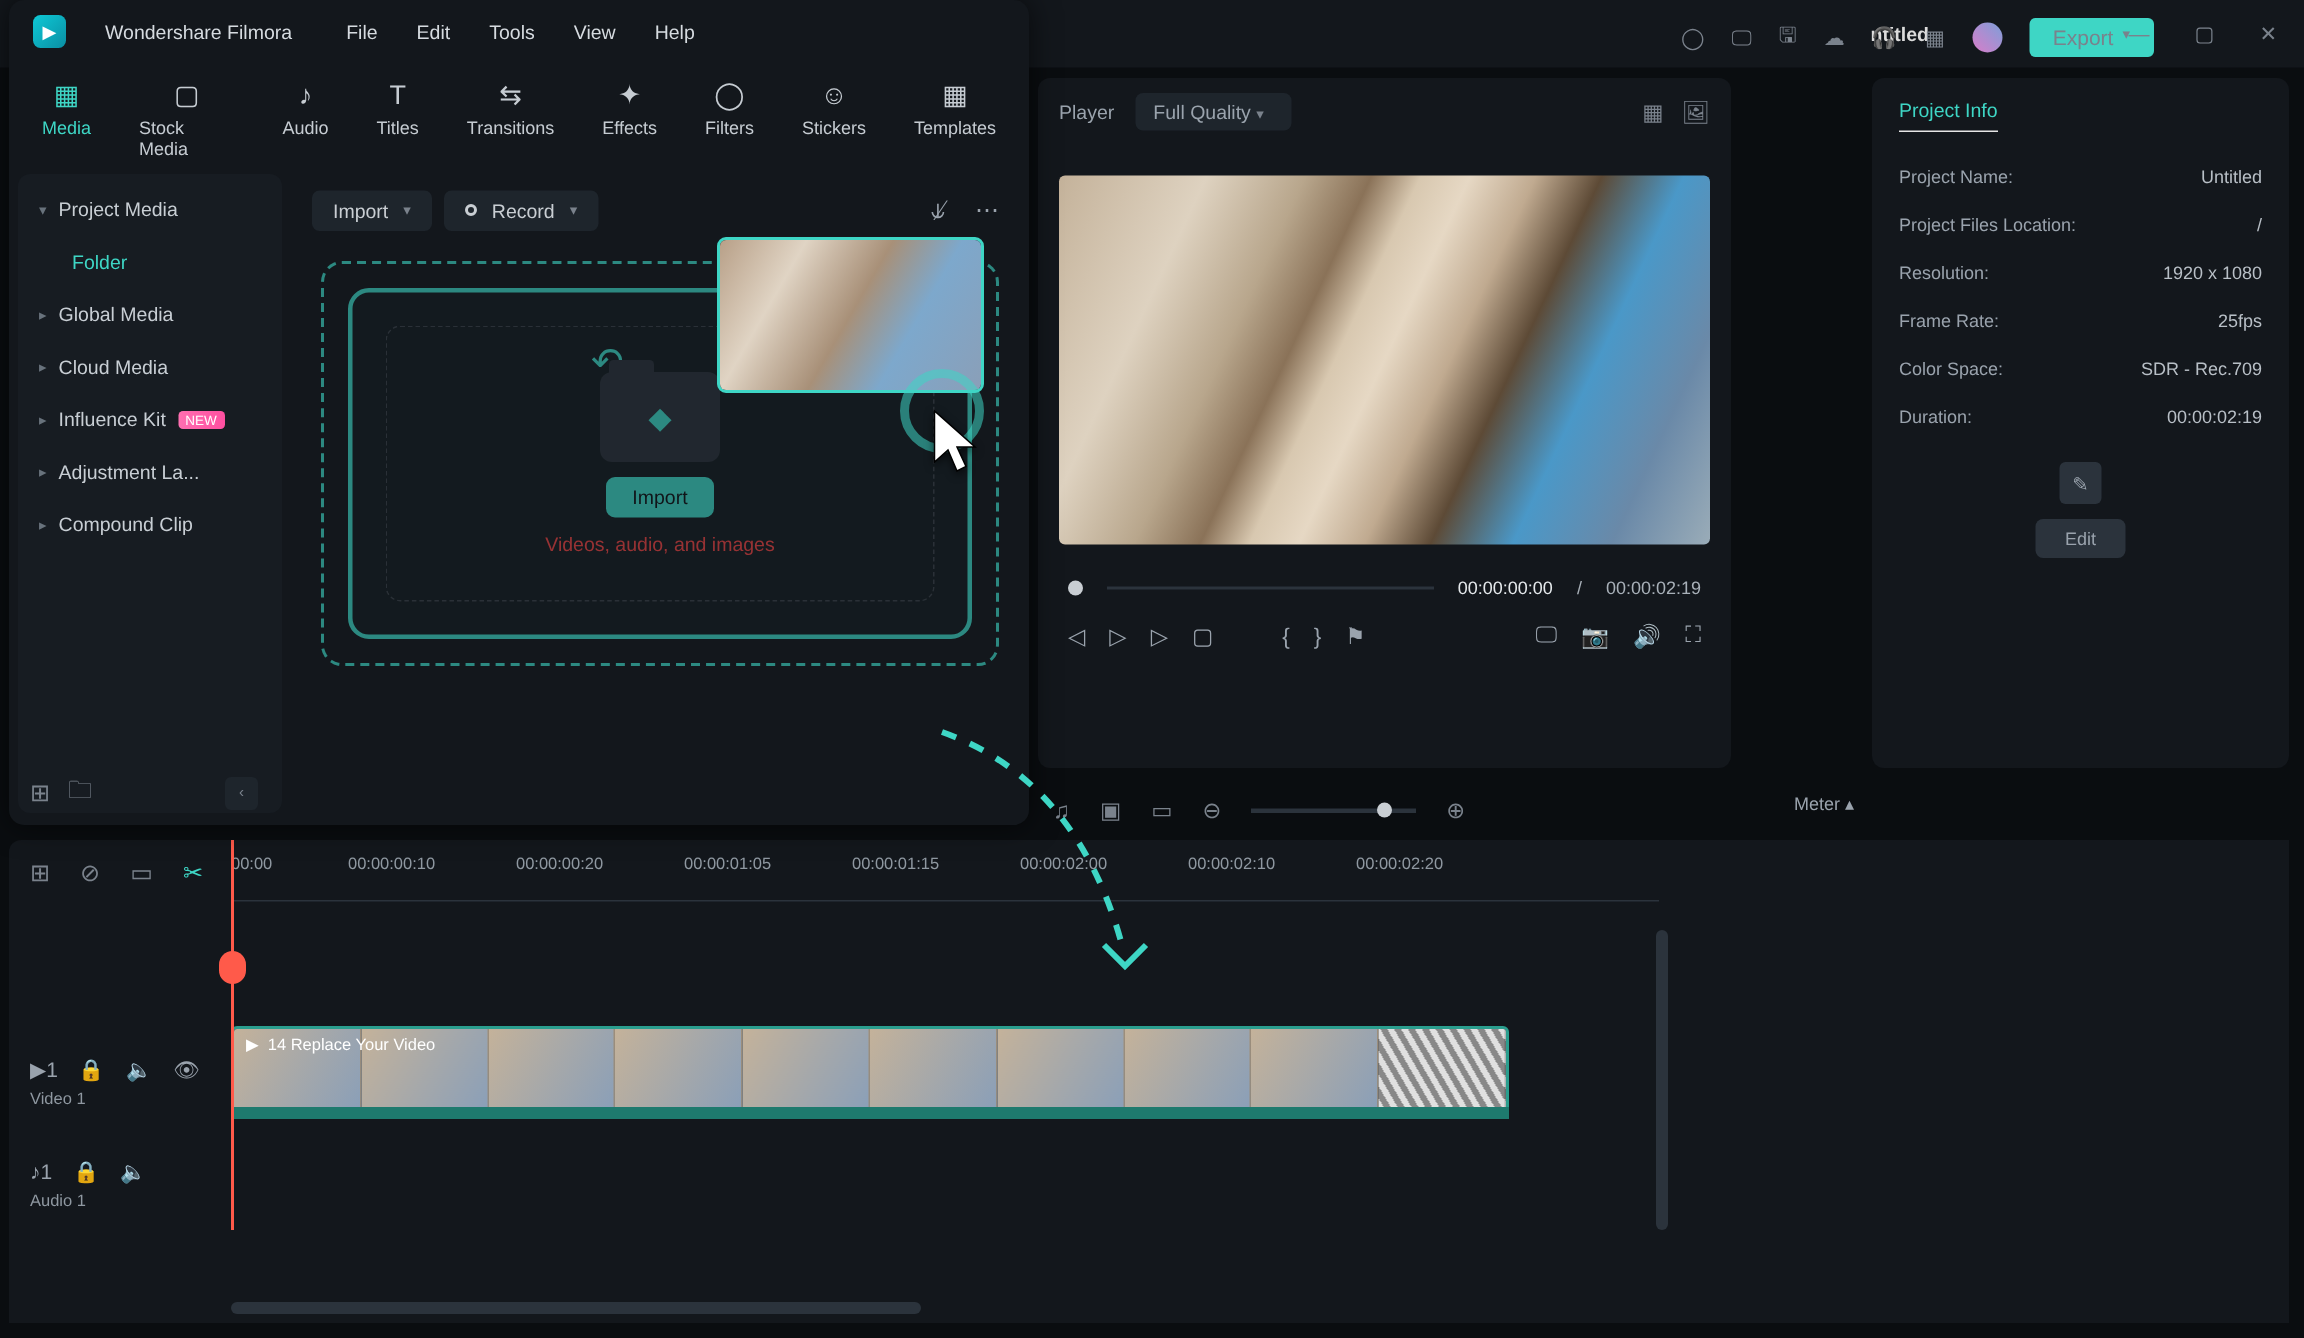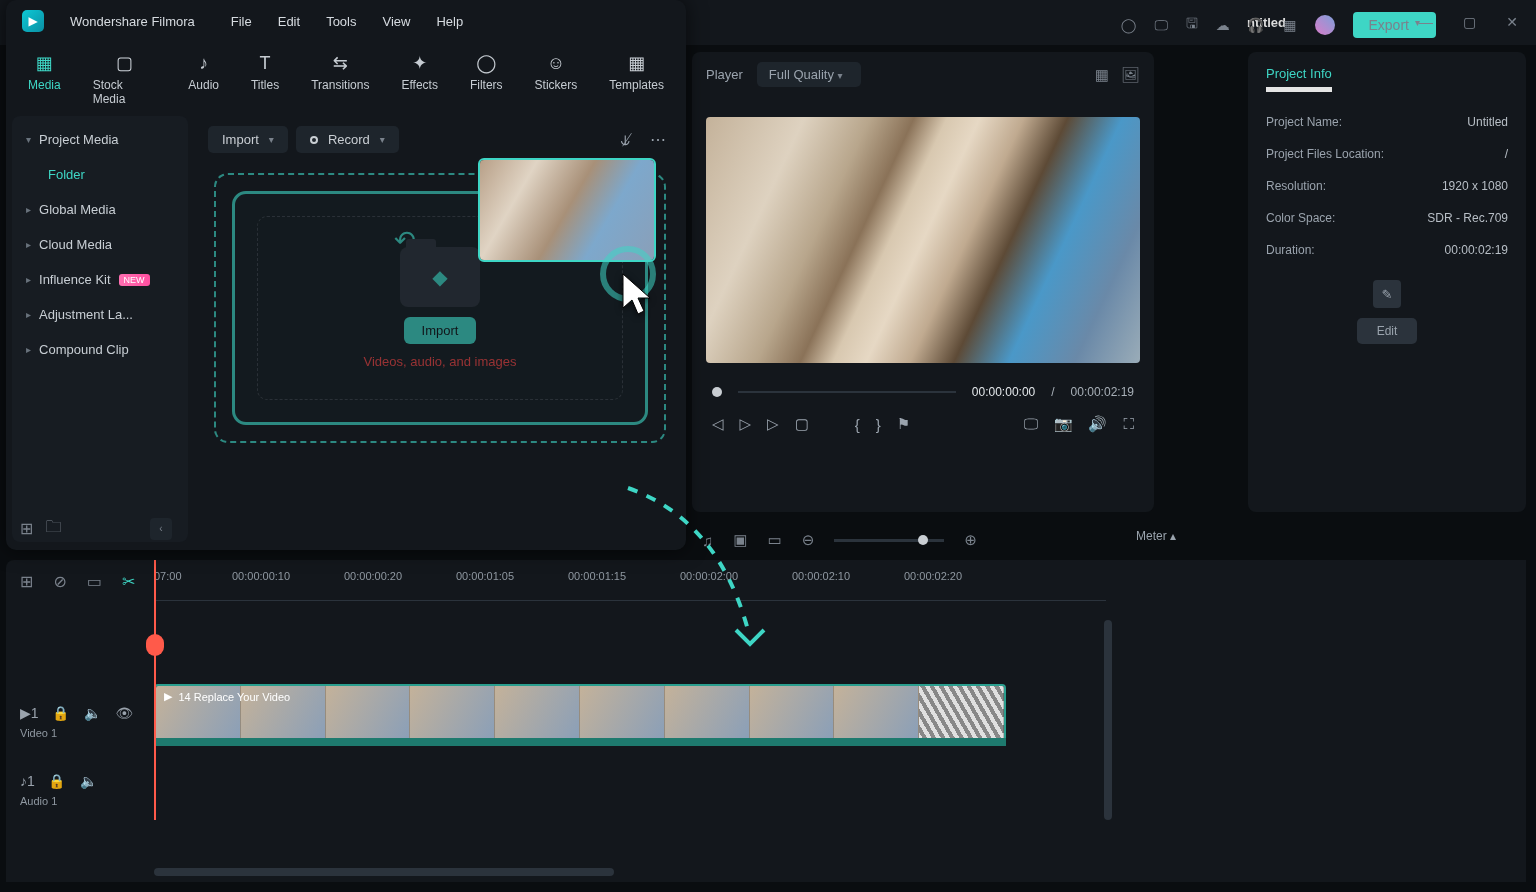--- a/index.html
+++ b/index.html
@@ -65,21 +65,21 @@
 .view-icons { margin-left: auto; display: flex; gap: 12px; color: #7a828c; font-size: 15px; }
 .preview { margin: 20px 14px 6px 14px; height: 246px; border-radius: 4px; background: linear-gradient(115deg,#c4b29a 0%,#ded2c0 18%,#b8a68c 30%,#8a7258 38%,#d8c8b0 44%,#e6d8c4 50%,#c0aa90 58%,#5d4a36 66%,#4a98c8 76%,#6a89a8 88%,#9aacb8 100%); position: relative; }
 .scrub-row { display: flex; align-items: center; padding: 16px 20px 8px 20px; gap: 16px; font-size: 12px; color: #a8b0b8; }
 .scrub-dot { width: 10px; height: 10px; border-radius: 50%; background: #c9ced3; }
 .scrub-line { flex: 1; height: 2px; background: #2b333c; }
 .tc-cur { color: #e4e8eb; }
 .controls-row { display: flex; align-items: center; gap: 16px; padding: 8px 20px; color: #9aa3ad; font-size: 15px; }
 .controls-row .r-group { margin-left: auto; display: flex; gap: 16px; }
 
 .info-panel { position: absolute; top: 52px; right: 10px; width: 278px; height: 460px; background: #13171c; border-radius: 8px; padding: 14px 18px; }
-.info-tab { color: #3ed6c5; border-bottom: 5px solid #e5e5e5; display: inline-block; padding-bottom: 6px; font-size: 13px; margin-bottom: 14px; }
+.info-tab { color: #3ed6c5; border-bottom: 1px solid #e5e5e5; display: inline-block; padding-bottom: 6px; font-size: 13px; margin-bottom: 14px; }
 .info-row { display: flex; justify-content: space-between; padding: 9px 0; font-size: 12px; color: #9aa3ad; }
 .info-row .lbl { }
 .info-row .val { color: #b8bfc6; }
 .edit-box { width: 28px; height: 28px; background: #2b333c; border-radius: 4px; margin: 14px auto 10px auto; display: flex; align-items: center; justify-content: center; font-size: 13px; }
 .edit-btn { background: #2b333c; padding: 6px 18px; border-radius: 5px; font-size: 12px; margin: 8px auto; display: block; width: 60px; text-align: center; }
 
 .timeline-toolbar { position: absolute; top: 525px; left: 692px; width: 462px; height: 30px; display: flex; align-items: center; gap: 20px; padding: 0 10px; color: #7a828c; font-size: 15px; z-index: 5; }
 .zoom-slider { width: 110px; height: 3px; background: #2b333c; display: inline-block; position: relative; }
 .zoom-slider .knob { position: absolute; right: 16px; top: -4px; width: 10px; height: 10px; border-radius: 50%; background: #c9ced3; }
 
@@ -100,21 +100,21 @@
 .clip-track { position: absolute; top: 124px; left: 148px; right: 520px; height: 58px; border: 2px solid #2a9e8e; border-radius: 4px; overflow: hidden; display: flex; }
 .clip-seg { flex: 1; background: linear-gradient(120deg,#c4b29a,#8a9fb8); border-right: 1px solid rgba(0,0,0,.2); }
 .clip-seg:last-child { background: repeating-linear-gradient(60deg,#e0e0e0 0 4px,#888 4px 8px); }
 .clip-label { position: absolute; top: 130px; left: 158px; color: #fff; font-size: 11px; z-index: 9; display: flex; align-items: center; gap: 6px; }
 .audio-strip { position: absolute; top: 178px; left: 148px; right: 520px; height: 8px; background: #1e7a6e; }
 
 .scrollbar-h { position: absolute; bottom: 6px; left: 148px; width: 460px; height: 8px; background: #2b333c; border-radius: 4px; }
 .scrollbar-v { position: absolute; top: 60px; right: 414px; width: 8px; height: 200px; background: #2b333c; border-radius: 4px; }
 
 .meter-panel { position: absolute; top: 525px; right: 300px; width: 100px; height: 290px; }
-.meter-title { text-align: left; font-size: 12px; color: #9aa3ad; padding: 4px 0; }
+.meter-title { text-align: right; font-size: 12px; color: #9aa3ad; padding: 4px 0; }
 .meter-scale { position: absolute; top: 40px; right: 18px; display: flex; flex-direction: column; gap: 13px; font-size: 10px; color: #7a828c; text-align: right; }
 .meter-bars { position: absolute; top: 40px; left: 20px; width: 40px; height: 216px; background: #0d1115; border: 1px solid #2b333c; display: flex; }
 .meter-bars div { flex: 1; border-right: 1px solid #2b333c; }
 .meter-lr { position: absolute; bottom: 0; left: 20px; width: 40px; display: flex; font-size: 10px; color: #7a828c; }
 .meter-lr span { flex: 1; text-align: center; }
 </style>
 </head>
 <body>
 
 <div class="top-title-bar">
@@ -319,20 +319,24 @@
     </div>
   <div class="info-row">
       <span class="lbl">Project Files Location:</span>
       <span class="val">/</span>
     </div>
   <div class="info-row">
       <span class="lbl">Resolution:</span>
       <span class="val">1920 x 1080</span>
     </div>
   <div class="info-row">
+      <span class="lbl">Frame Rate:</span>
+      <span class="val">25fps</span>
+    </div>
+  <div class="info-row">
       <span class="lbl">Color Space:</span>
       <span class="val">SDR - Rec.709</span>
     </div>
   <div class="info-row">
       <span class="lbl">Duration:</span>
       <span class="val">00:00:02:19</span>
     </div>
   <div class="edit-box">✎</div>
   <div class="edit-btn">Edit</div>
 </div>
@@ -375,21 +379,21 @@
 
 <div class="timeline-area">
   <div class="tl-toolbar">
     <span>⊞</span>
     <span>⊘</span>
     <span>▭</span>
     <span class="active">✂</span>
   </div>
 
   <div class="ruler">
-    <span class="ruler-tick" style="left:0">07:00</span>
+    <span class="ruler-tick" style="left:0">00:00</span>
     <span class="ruler-tick" style="left:78px">00:00:00:10</span>
     <span class="ruler-tick" style="left:190px">00:00:00:20</span>
     <span class="ruler-tick" style="left:302px">00:00:01:05</span>
     <span class="ruler-tick" style="left:414px">00:00:01:15</span>
     <span class="ruler-tick" style="left:526px">00:00:02:00</span>
     <span class="ruler-tick" style="left:638px">00:00:02:10</span>
     <span class="ruler-tick" style="left:750px">00:00:02:20</span>
     <div class="ruler-bar"></div>
   </div>
 

